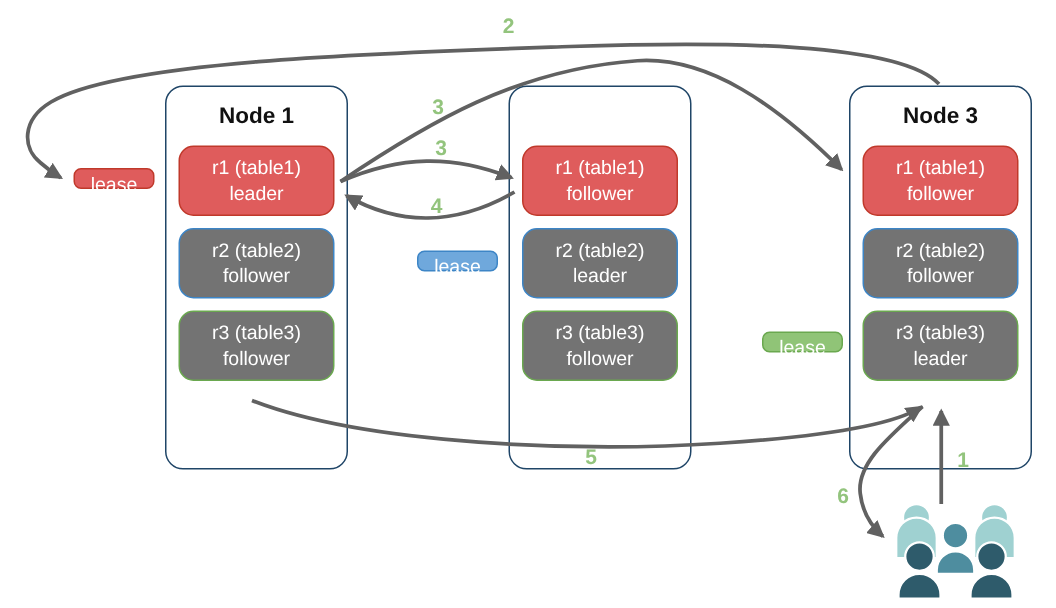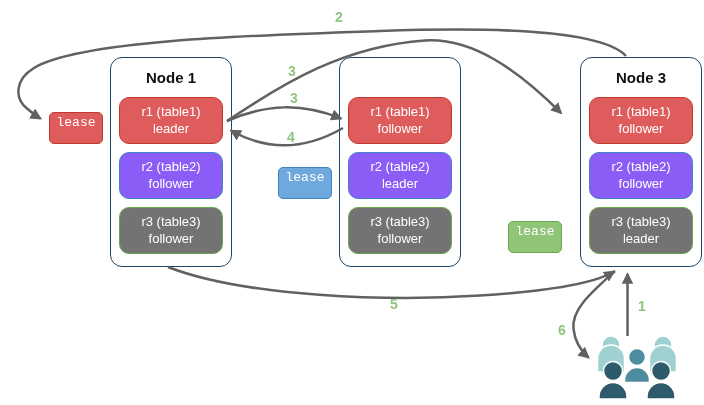--- a/index.html
+++ b/index.html
@@ -4,44 +4,44 @@
 <style>
   html,body{margin:0;padding:0;}
   body{
     width:704px;height:405px;overflow:hidden;background:#ffffff;
     font-family:"Liberation Sans", sans-serif;
     position:relative;
   }
   .canvas{position:absolute;left:0;top:0;width:704px;height:405px;}
 
   .node{
-    position:absolute;top:57px;width:122px;height:210px;
+    position:absolute;top:57px;width:122px;height:256px;
     background:#ffffff;border:1.5px solid #1f4567;border-radius:12px;
     box-sizing:border-box;z-index:1;
   }
   .node-title{
     margin-top:11px;text-align:center;font-weight:bold;font-size:15px;color:#111111;
   }
   .replica{
     position:absolute;left:8px;width:104px;height:47px;border-radius:10px;
     display:flex;flex-direction:column;justify-content:center;align-items:center;
     color:#ffffff;font-size:13px;line-height:1.28;text-align:center;
     box-sizing:border-box;
   }
   .replica.pos1{top:39px}
   .replica.pos2{top:94px}
   .replica.pos3{top:149px}
   .replica.red{background:#df5c5c;border:1.5px solid #c0392b;}
-  .replica.blue{background:#8b5cf6;border:1.5px solid #3d85c6;}
+  .replica.blue{background:#737373;border:1.5px solid #3d85c6;}
   .replica.green{background:#737373;border:1.5px solid #6aa84f;}
 
   .lease{
-    position:absolute;width:54px;height:32px;border-radius:5px;
+    position:absolute;width:54px;height:14px;border-radius:5px;
     color:#ffffff;font-size:13px;line-height:20px;text-align:center;
-    box-sizing:border-box;z-index:3;font-family:Liberation Mono, monospace;
+    box-sizing:border-box;z-index:3;
   }
   .lease.red{background:#df5c5c;border:1px solid #c0392b;left:49px;top:112px;}
   .lease.blue{background:#6fa8dc;border:1px solid #3d85c6;left:278px;top:167px;}
   .lease.green{background:#90c477;border:1px solid #6aa84f;left:508px;top:221px;}
 
   .step{
     position:absolute;width:16px;text-align:center;
     color:#93c47d;font-weight:bold;font-size:14px;z-index:4;
   }
   #step2{left:331px;top:9px;}
@@ -84,21 +84,21 @@
     <div class="replica blue pos2">
       <div>r2 (table2)</div>
       <div>leader</div>
     </div>
     <div class="replica green pos3">
       <div>r3 (table3)</div>
       <div>follower</div>
     </div>
   </div>
 
-  <div class="node" style="left:580px">
+  <div class="node" style="left:566px">
     <div class="node-title">Node 3</div>
     <div class="replica red pos1">
       <div>r1 (table1)</div>
       <div>follower</div>
     </div>
     <div class="replica blue pos2">
       <div>r2 (table2)</div>
       <div>follower</div>
     </div>
     <div class="replica green pos3">

